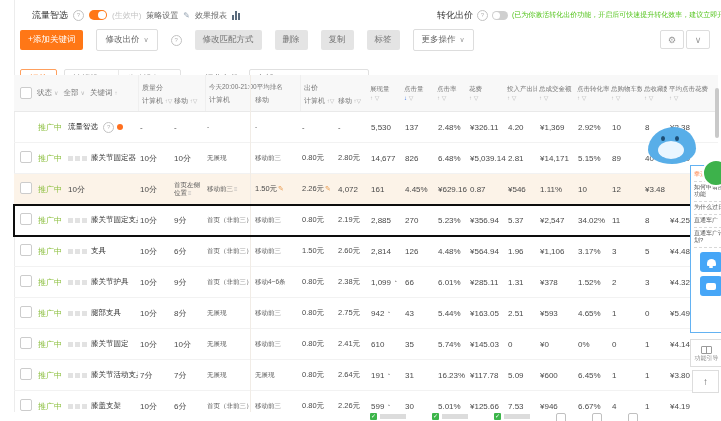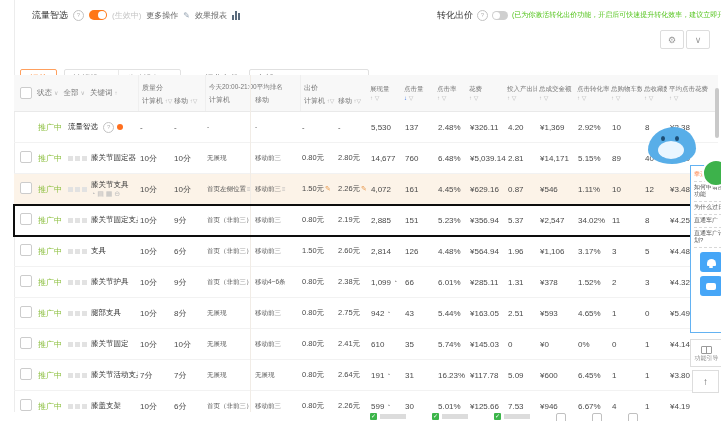--- a/index.html
+++ b/index.html
@@ -145,21 +145,21 @@
 <body>
 
 <div class="screen">
   <div class="vline"></div>
 
   <div class="topbar-left">
     <span>流量智选</span>
     <span class="icircle">?</span>
     <span class="toggle on"></span>
     <span class="muted">(生效中)</span>
-    <span class="minor">更多操作</span>
+    <span class="minor">策略设置</span>
     <span class="pencil">✎</span>
     <span class="minor">效果报表</span>
     <span class="chart-ico">
         <i></i>
         <i></i>
         <i></i>
       </span>
   </div>
   <div class="topbar-right">
     <span>转化出价</span>
@@ -168,20 +168,36 @@
     <span class="green-note">(已为你激活转化出价功能，开启后可快速提升转化效率，建议立即开启)</span>
   </div>
 
   <div class="sq-btn" style="left:660px">
     <span>⚙</span>
   </div>
   <div class="sq-btn" style="left:686px">
     <span>∨</span>
   </div>
 
+  <div class="toolbar">
+    <span class="btn primary">+添加关键词</span>
+    <span class="btn outline">
+      <span>修改出价</span>
+      <span class="chev">∨</span>
+    </span>
+    <span class="icircle">?</span>
+    <span class="btn gray">修改匹配方式</span>
+    <span class="btn gray">删除</span>
+    <span class="btn gray">复制</span>
+    <span class="btn gray">标签</span>
+    <span class="btn outline">
+      <span>更多操作</span>
+      <span class="chev">∨</span>
+    </span>
+  </div>
 
   <div class="tabsrow">
     <span class="tab-sum">汇总</span>
     <span class="tab-group">
       <span class="t">
         <span>计算机</span>
         <span class="ocircle">!</span>
       </span>
       <span class="t">
         <span>移动设备</span>
@@ -327,47 +343,33 @@
     <div class="td">10分</div>
     <div class="td">10分</div>
     <div class="td rankcell"><span>无展现</span></div>
     <div class="td rankcell"><span>移动前三</span></div>
     <div class="td bidcell"><span>0.80元</span></div>
     <div class="td bidcell"><span>2.80元</span></div>
     <div class="td impcell">
             <span>14,677</span>
             <span class="delay-icon"></span>
           </div>
-    <div class="td">760</div>
+    <div class="td">826</div>
     <div class="td">6.48%</div>
     <div class="td">¥5,039.14</div>
     <div class="td">2.81</div>
     <div class="td">¥14,171</div>
     <div class="td">5.15%</div>
     <div class="td">89</div>
     <div class="td">40</div>
     <div class="td">¥5.30</div>
   </div>
         <div class="tr hover-row">
     <div class="td"><span class="cb"></span></div>
     <div class="td"><span class="status-text">推广中</span></div>
-    <div class="td kwcell">
-      <span class="mini-squares">
-              <i></i>
-              <i></i>
-              <i></i>
-            </span>
-      <span class="kwwrap">
-        <span>
-          <span class="kw">膝关节支具</span>
-          
-        </span>
-        <span class="kw-actions">◔ ▤ ▦ ⊖</span>
-      </span>
-    </div>
     <div class="td">10分</div>
     <div class="td">10分</div>
     <div class="td rankcell"><span>首页左侧位置</span><span class="rank-menu">≡</span></div>
     <div class="td rankcell"><span>移动前三</span><span class="rank-menu">≡</span></div>
     <div class="td bidcell"><span>1.50元</span><span class="edit-pen">✎</span></div>
     <div class="td bidcell"><span>2.26元</span><span class="edit-pen">✎</span></div>
     <div class="td impcell">
             <span>4,072</span>
             <span class="delay-icon"></span>
           </div>
@@ -401,21 +403,21 @@
     <div class="td">10分</div>
     <div class="td">9分</div>
     <div class="td rankcell"><span>首页（非前三）</span></div>
     <div class="td rankcell"><span>移动前三</span></div>
     <div class="td bidcell"><span>0.80元</span></div>
     <div class="td bidcell"><span>2.19元</span></div>
     <div class="td impcell">
             <span>2,885</span>
             <span class="delay-icon"></span>
           </div>
-    <div class="td">151</div>
+    <div class="td">270</div>
     <div class="td">5.23%</div>
     <div class="td">¥356.94</div>
     <div class="td">5.37</div>
     <div class="td">¥2,547</div>
     <div class="td">34.02%</div>
     <div class="td">11</div>
     <div class="td">8</div>
     <div class="td">¥4.25</div>
   </div>
         <div class="tr">

